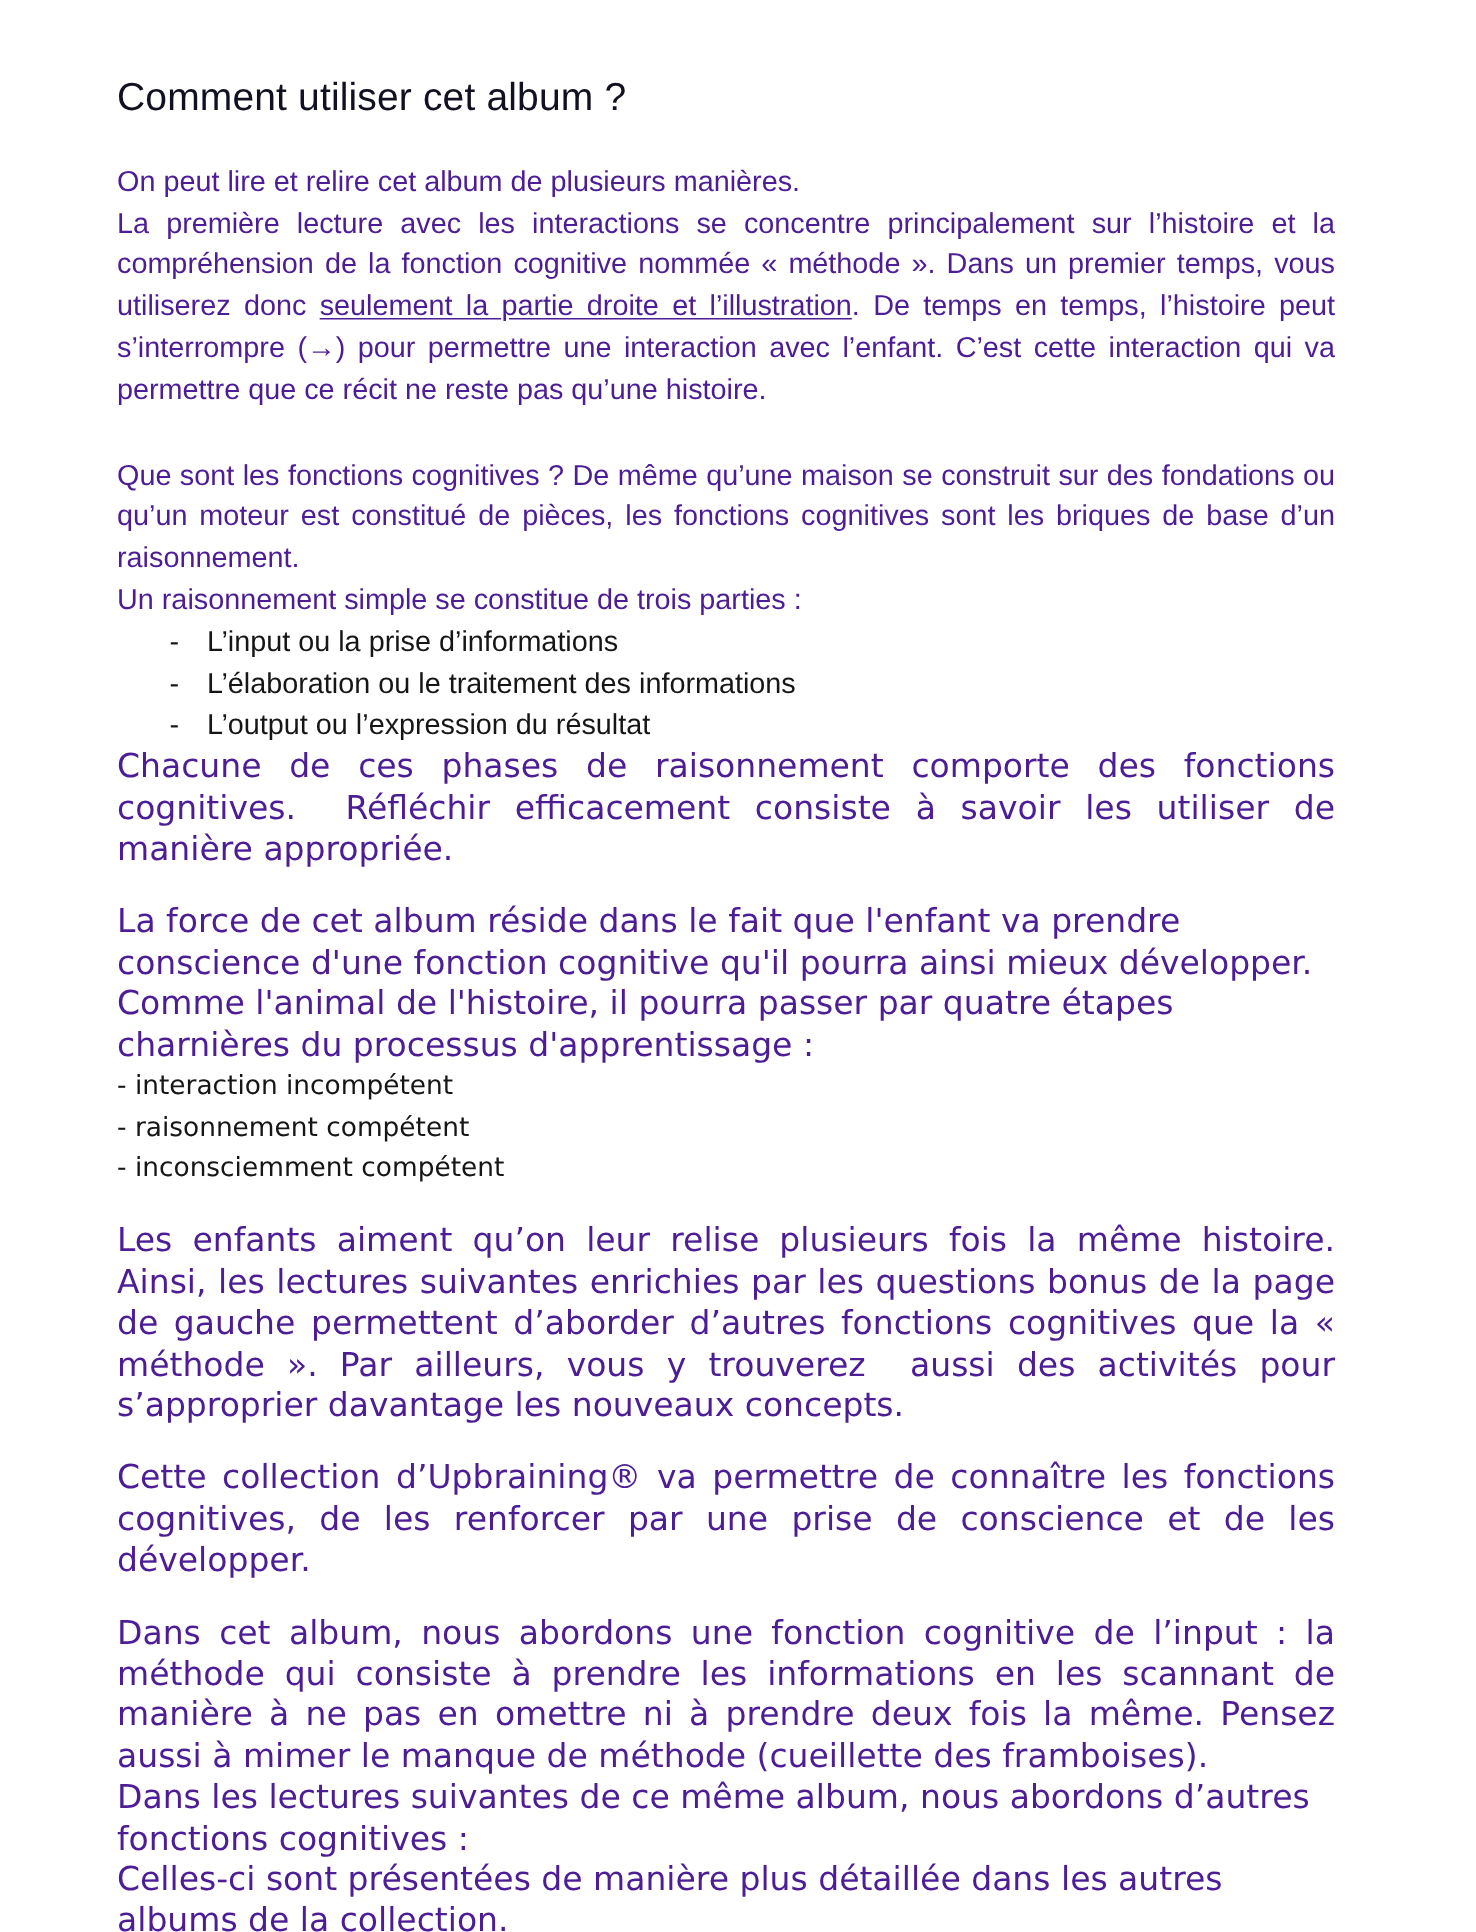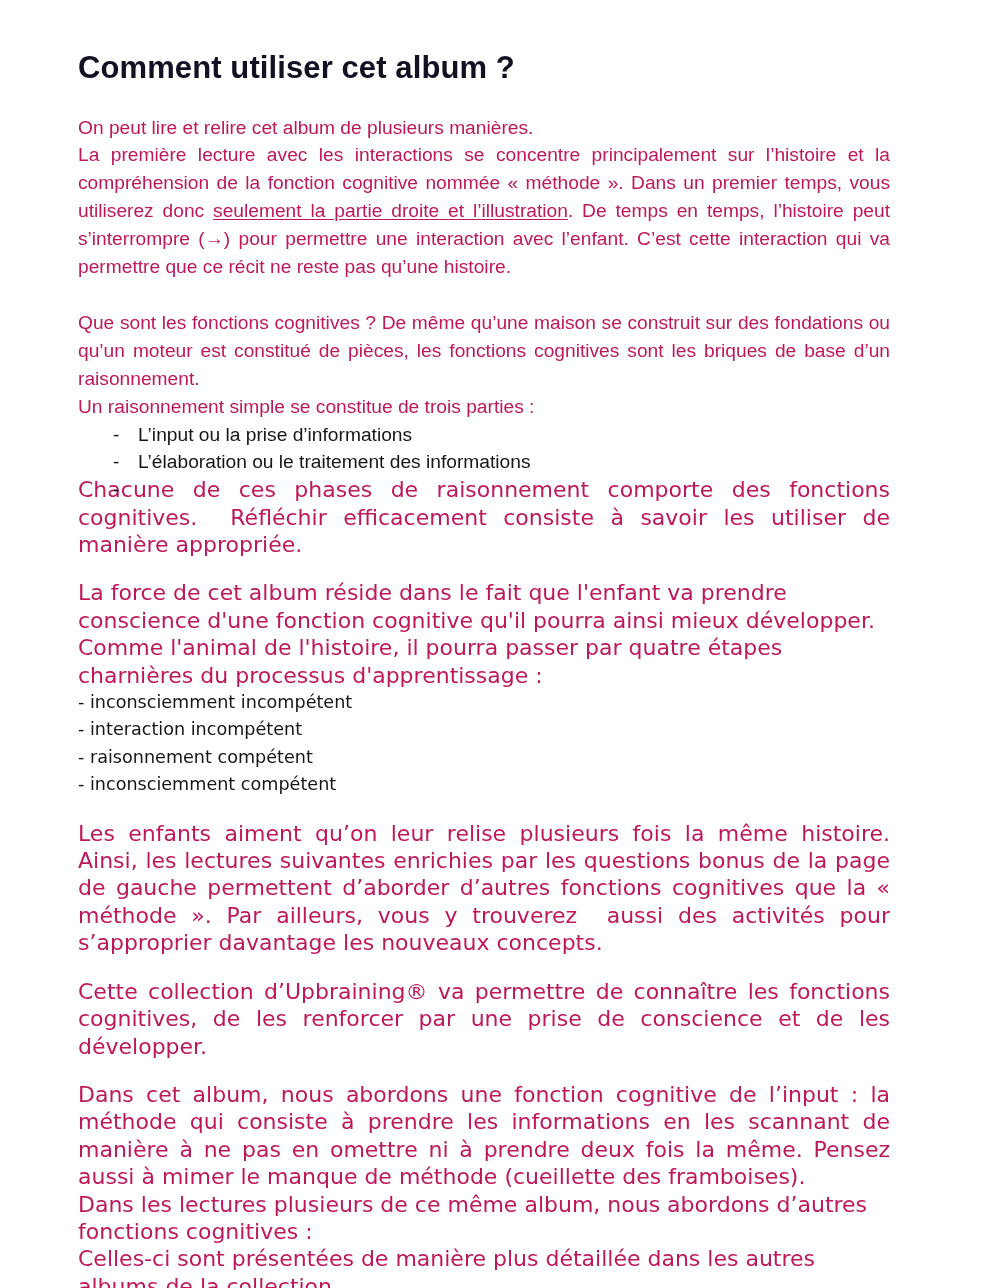--- a/index.html
+++ b/index.html
@@ -29,37 +29,37 @@
   .content {
     position: absolute;
     left: 78px;
     top: 0;
     width: 812px;
   }
 
   
   .doc-title {
     font-family: "Liberation Sans", sans-serif;
-    font-size: 31px;
-    font-weight: 700;
+    font-size: 26px;
+    font-weight: 400;
     color: #111122;
     letter-spacing: 0.1px;
     margin: 0;
     padding-top: 50px;
     line-height: 1.15;
   }
 
   
   .para {
     margin: 0;
     font-size: 19.2px;
     line-height: 27.8px;
     text-align: justify;
     text-justify: inter-word;
-    color: #be185d;
+    color: #4c1d95;
     font-family: "Liberation Sans", sans-serif;
     white-space: pre-wrap;
     hyphens: none;
   }
   .para.left {
     text-align: left;
   }
 
   
   .para.alt {
@@ -132,48 +132,47 @@
 
     <div class="block-gap-lg"></div>
 
     <p class="para">Que sont les fonctions cognitives ? De même qu’une maison se construit sur des fondations ou qu’un moteur est constitué de pièces, les fonctions cognitives sont les briques de base d’un raisonnement.</p>
 
     <p class="para left">Un raisonnement simple se constitue de trois parties :</p>
 
     <ul class="dash-list">
       <li><span class="dash">-</span><span>L’input ou la prise d’informations</span></li>
       <li><span class="dash">-</span><span>L’élaboration ou le traitement des informations</span></li>
-      <li><span class="dash">-</span></li>
+      <li><span class="dash">-</span><span>L’output ou l’expression du résultat</span></li>
     </ul>
 
     <p class="para alt">Chacune de ces phases de raisonnement comporte des fonctions cognitives.  Réfléchir efficacement consiste à savoir les utiliser de manière appropriée.</p>
 
     <div class="block-gap-md"></div>
 
     <p class="para alt left">La force de cet album réside dans le fait que l'enfant va prendre conscience d'une fonction cognitive qu'il pourra ainsi mieux développer. Comme l'animal de l'histoire, il pourra passer par quatre étapes charnières du processus d'apprentissage :</p>
 
     <ul class="flat-list">
-      <li>- inconsciemment incompétent</li>
       <li>- interaction incompétent</li>
       <li>- raisonnement compétent</li>
       <li>- inconsciemment compétent</li>
     </ul>
 
     <div class="block-gap-md"></div>
 
     <p class="para alt">Les enfants aiment qu’on leur relise plusieurs fois la même histoire. Ainsi, les lectures suivantes enrichies par les questions bonus de la page de gauche permettent d’aborder d’autres fonctions cognitives que la « méthode ». Par ailleurs, vous y trouverez  aussi des activités pour s’approprier davantage les nouveaux concepts.</p>
 
     <div class="block-gap-md"></div>
 
     <p class="para alt">Cette collection d’Upbraining® va permettre de connaître les fonctions cognitives, de les renforcer par une prise de conscience et de les développer.</p>
 
 
     <div class="block-gap-md"></div>
 
     <p class="para alt">Dans cet album, nous abordons une fonction cognitive de l’input : la méthode qui consiste à prendre les informations en les scannant de manière à ne pas en omettre ni à prendre deux fois la même. Pensez aussi à mimer le manque de méthode (cueillette des framboises).</p>
 
-    <p class="para alt left">Dans les lectures plusieurs de ce même album, nous abordons d’autres fonctions cognitives :</p>
+    <p class="para alt left">Dans les lectures suivantes de ce même album, nous abordons d’autres fonctions cognitives :</p>
 
 
     <p class="para alt left">Celles-ci sont présentées de manière plus détaillée dans les autres albums de la collection.</p>
 
   </div>
 </div>
 
 </body></html>

